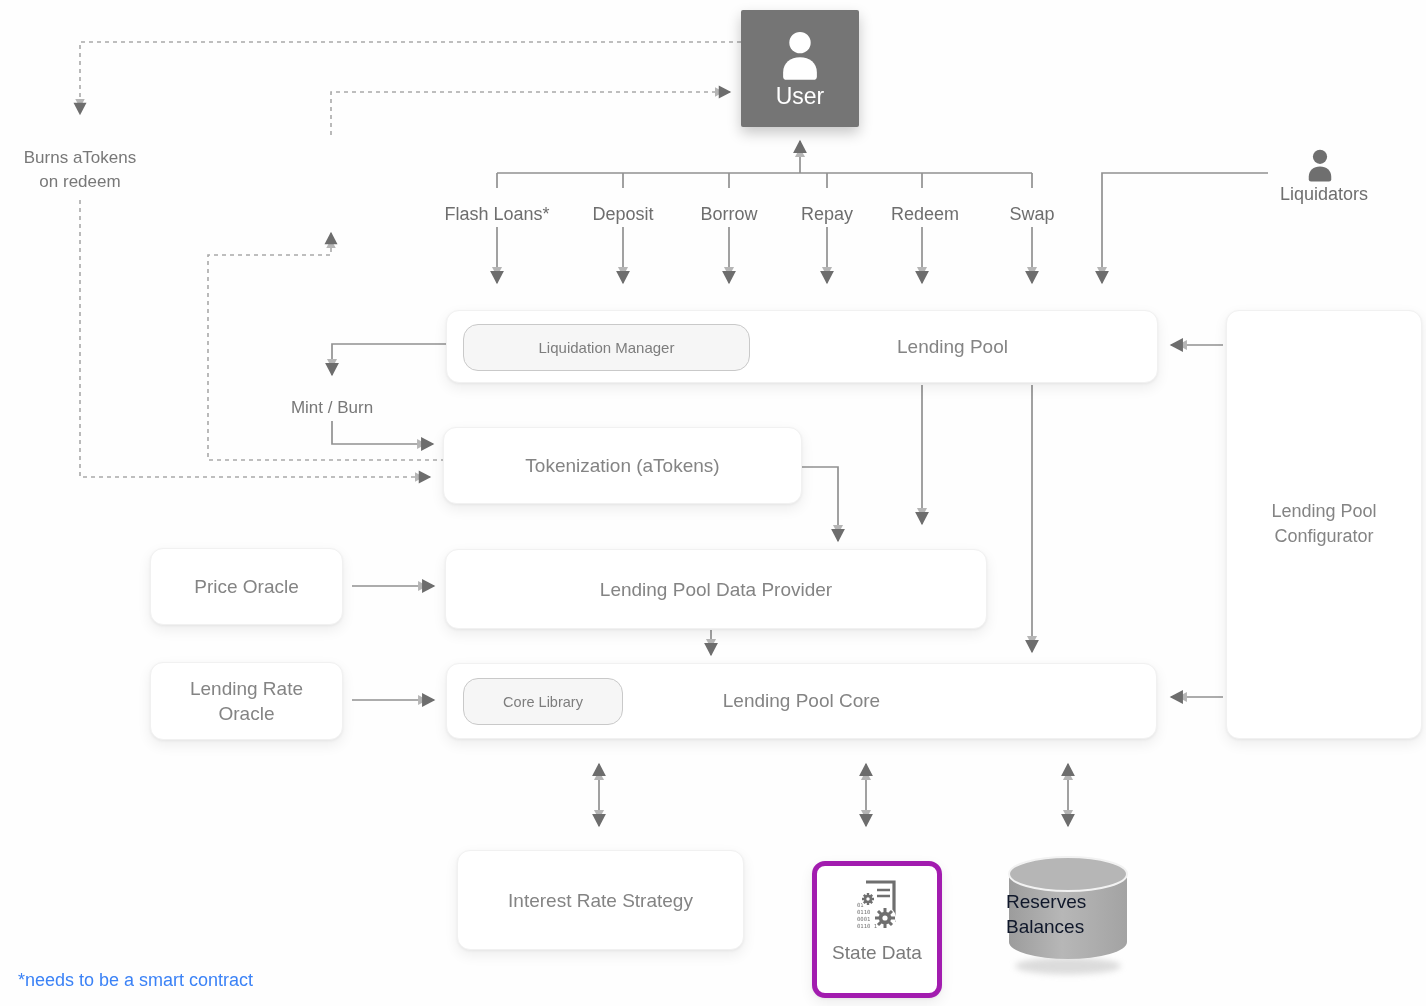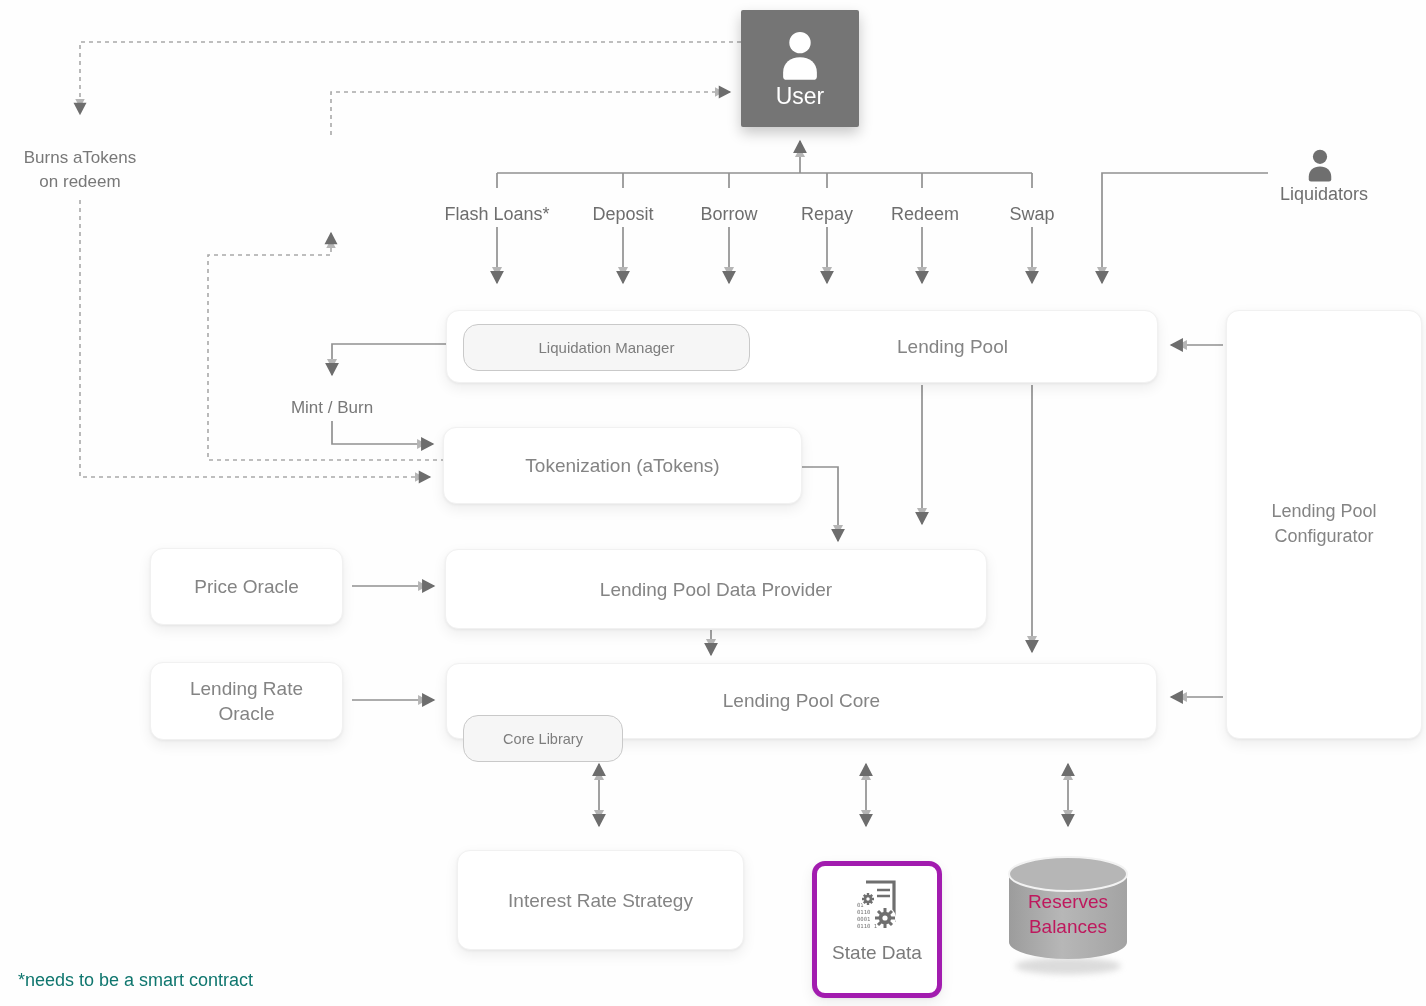--- a/index.html
+++ b/index.html
@@ -28,31 +28,31 @@
   .user-box{
     position:absolute;left:741px;top:10px;width:118px;height:117px;background:#757575;
     border-radius:2px;box-shadow:0 6px 14px rgba(0,0,0,.22);
     display:flex;flex-direction:column;align-items:center;justify-content:center;gap:4px;
   }
   .user-box .u-label{color:#ffffff;font-size:23px;line-height:24px;}
   .liq{position:absolute;left:1272px;top:148px;width:96px;text-align:center;}
   .liq svg{display:block;margin:0 auto;}
   .liq .l-label{font-size:18px;color:#6f6f6f;margin-top:2px;text-align:right;}
   .cyl-label{
-    position:absolute;left:1006px;top:889px;width:124px;text-align:center;color:#be185d;
+    position:absolute;left:1006px;top:889px;width:124px;color:#0f172a;
     font-size:19px;line-height:25px;white-space:pre-line;
   }
   .state-box{
     position:absolute;left:812px;top:861px;width:120px;height:127px;background:#fff;
     border:5px solid #a21caf;border-radius:13px;
     box-shadow:0 5px 14px rgba(0,0,0,.07),0 1px 3px rgba(0,0,0,.05);
     display:flex;flex-direction:column;align-items:center;
   }
   .state-box .s-label{font-size:19px;color:#7b7b7b;margin-top:6px;}
-  .footnote{position:absolute;left:18px;top:970px;font-size:18px;color:#0f766e;}
+  .footnote{position:absolute;left:18px;top:970px;font-size:18px;color:#3b82f6;}
   .cfg-label{position:absolute;left:0;right:0;top:188px;text-align:center;font-size:18px;
     color:#848484;white-space:pre-line;line-height:25px;}
 </style>
 </head>
 <body>
 
 <div class="stage">
 
   <svg class="layer" width="1426" height="1006" viewBox="0 0 1426 1006">
     <defs>
@@ -167,21 +167,21 @@
   <div class="node" style="left:445px;top:549px;width:540px;height:78px;">
     <div class="node-label" style="top:27px;">Lending Pool Data Provider</div>
   </div>
 
   <div class="node" style="left:150px;top:662px;width:191px;height:76px;">
     <div class="node-label" style="top:13px;">Lending Rate
 Oracle</div>
   </div>
 
   <div class="node" style="left:446px;top:663px;width:709px;height:74px;">
-    <div class="chip" style="left:16px;top:14px;width:158px;height:45px;font-size:14.5px;margin-top:37px;">
+    <div class="chip" style="left:16px;top:14px;width:158px;height:45px;font-size:14.5px;">
       <span>Core Library</span>
     </div>
     <div class="node-label" style="top:24px;">Lending Pool Core</div>
   </div>
 
   <div class="node" style="left:1226px;top:310px;width:194px;height:427px;">
     <div class="cfg-label">Lending Pool
 Configurator</div>
   </div>
 

